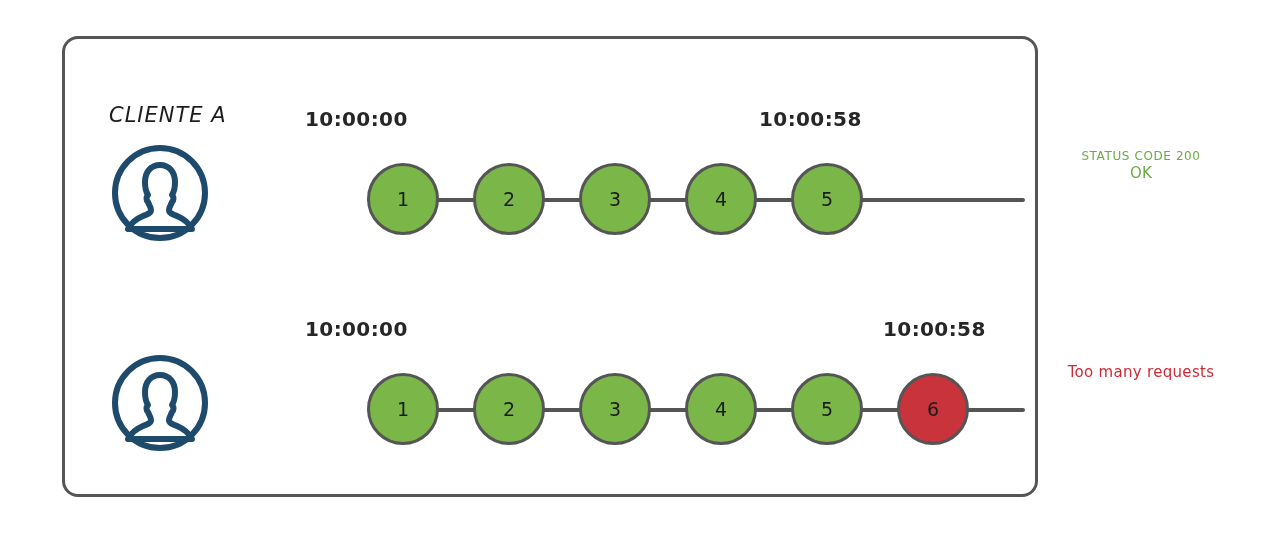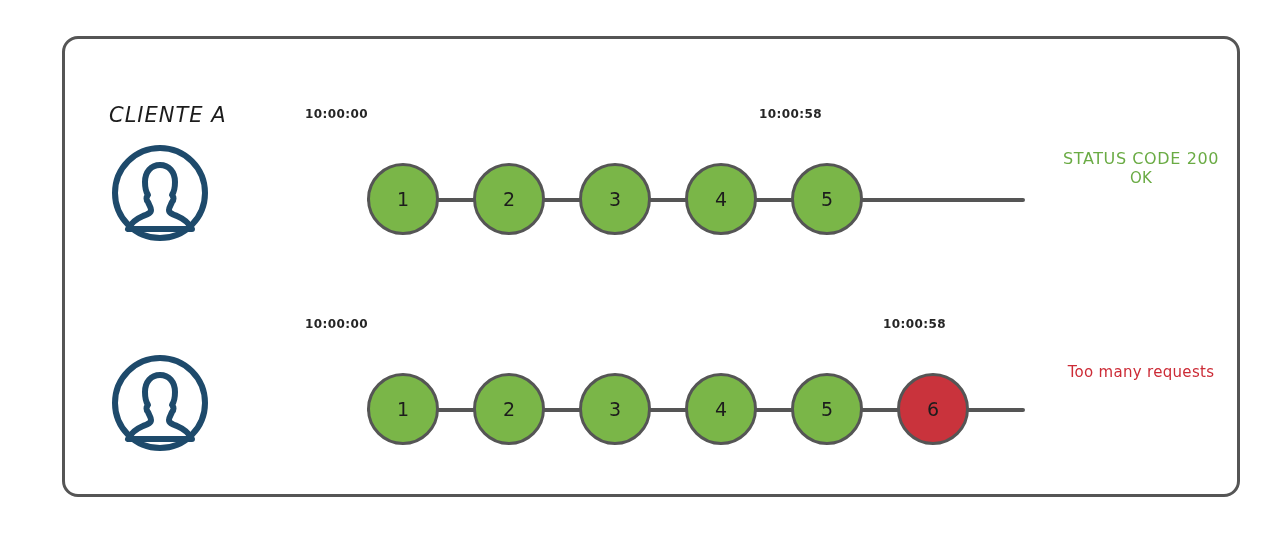--- a/index.html
+++ b/index.html
@@ -13,21 +13,21 @@
     position: relative;
     font-family: "Liberation Sans", sans-serif;
     overflow: hidden;
   }
 
   
   #diagram-frame {
     position: absolute;
     left: 62px;
     top: 36px;
-    width: 1178px;
+    width: 976px;
     height: 461px;
     box-sizing: border-box;
     border: 3px solid #555555;
     border-radius: 16px;
     background: #ffffff;
   }
 
   
   .client-row {
     position: absolute;
@@ -69,21 +69,21 @@
     top: 30px;
     width: 930px;
     height: 160px;
   }
 
   
   .timestamp {
     position: absolute;
     top: 16px;
     font-family: "DejaVu Sans", sans-serif;
-    font-size: 12px;
+    font-size: 20px;
     font-weight: bold;
     color: #262626;
     letter-spacing: 0.4px;
     white-space: nowrap;
   }
   .ts-start { left: 0px; }
   #ts-a-end { left: 454px; }
   #ts-b-end { left: 578px; }
 
   
@@ -128,21 +128,21 @@
     position: absolute;
     left: 726px;
     top: 68px;
     width: 220px;
     text-align: center;
     font-family: "DejaVu Sans", sans-serif;
     line-height: 1.25;
   }
   .status-line1 {
     display: block;
-    font-size: 16px;
+    font-size: 12px;
     letter-spacing: 0.6px;
   }
   .status-line2 {
     display: block;
     font-size: 15px;
     letter-spacing: 0.3px;
   }
   .status-ok  { color: #6aab44; }
   .status-err { color: #cc2b36; }
   #status-a { top: 58px; }

